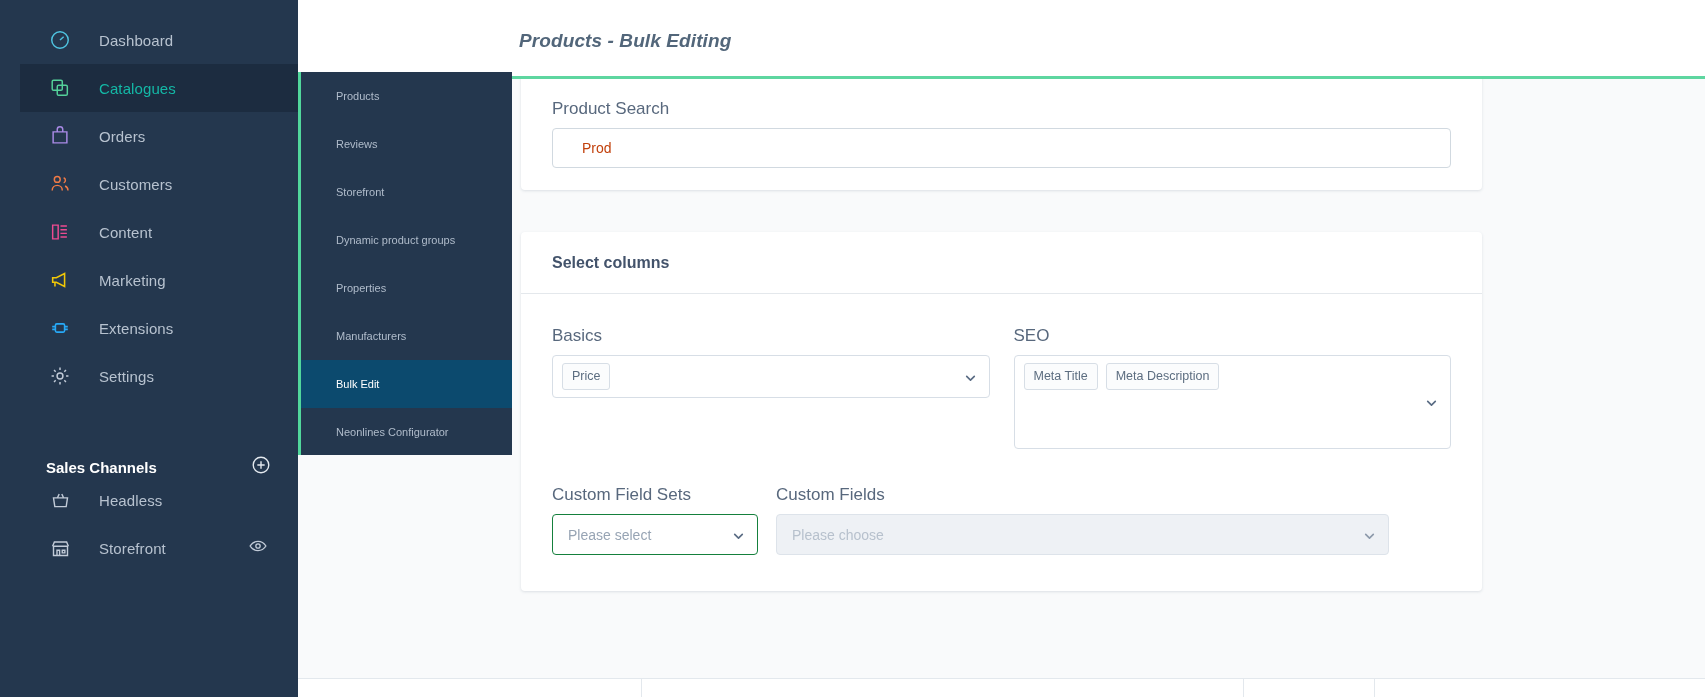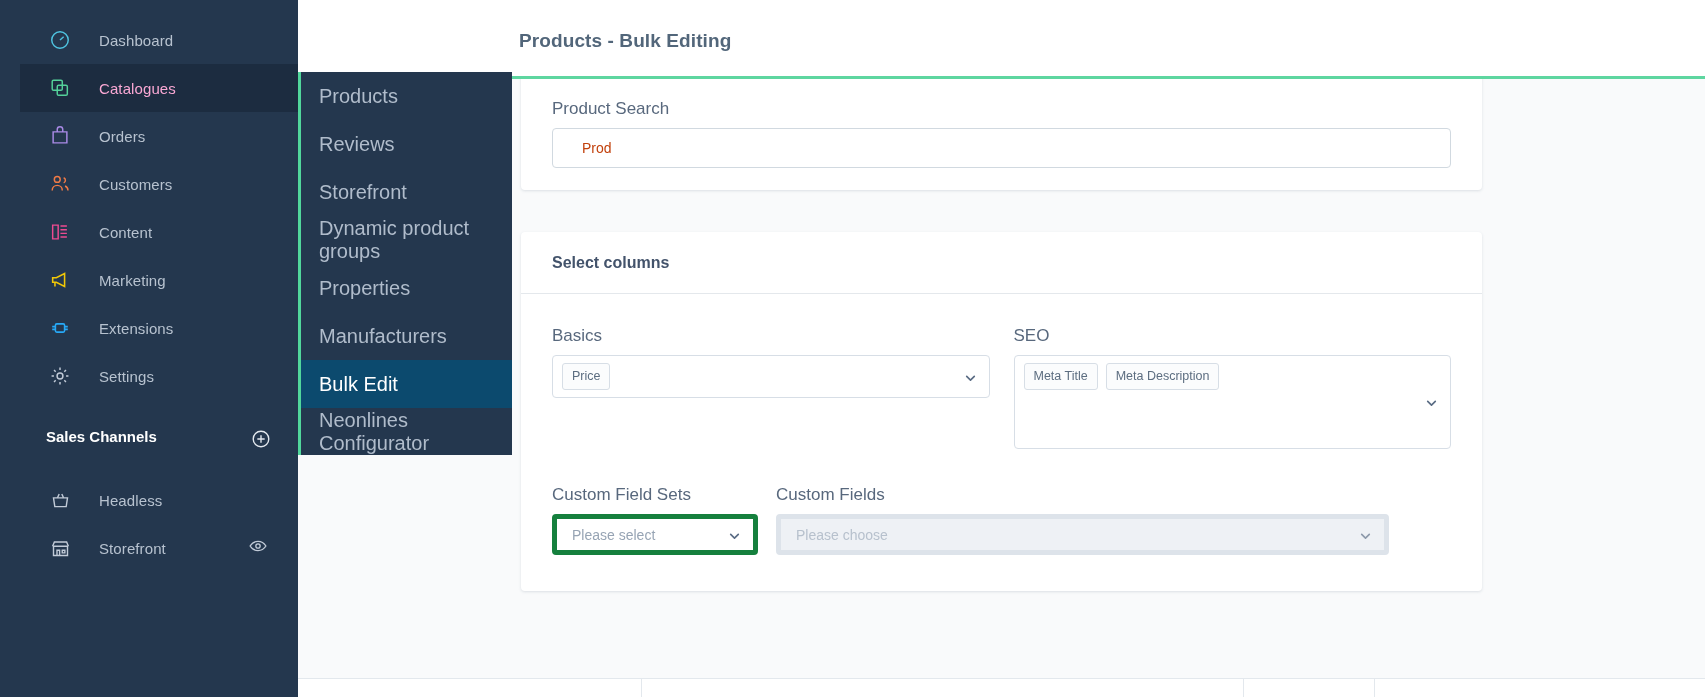--- a/index.html
+++ b/index.html
@@ -26,56 +26,57 @@
     height: 48px; padding-left: 26px;
     cursor: pointer;
     position: relative;
   }
   .nav-item.active { background: #1c2c40; }
   .nav-item .ico { width: 28px; height: 24px; flex: 0 0 28px; display: flex; align-items: center; justify-content: center; }
   .nav-item .lbl {
     margin-left: 25px; font-size: 15px; color: #b7c2cf; letter-spacing: .1px;
     font-family: "Liberation Sans", sans-serif;
   }
-  .nav-item.active .lbl { color: #f9a8d4; }
+  .nav-item.active .lbl { color: #14b8a6; }
 
   .section-head {
-    display:flex; align-items:flex-start; justify-content: space-between;
+    display:flex; align-items:flex-end; justify-content: space-between;
     padding: 0 26px 0 26px; height: 48px; margin-top: 28px;
   }
   .section-head .title { font-size: 15px; color: #ffffff; font-weight: bold; }
   .section-head .plus { width: 22px; height: 22px; cursor: pointer; }
 
   
   .subnav {
     position: absolute; left: 298px; top: 72px;
     width: 214px; height: 383px;
     background: #24374e;
     border-left: 3px solid #51d79c;
     z-index: 25;
   }
   .subnav-item {
     display: flex; align-items: center;
-    height: 48px; padding-left: 18px;
-    font-size: 20px; color: #b0bccb; cursor: pointer;
+    height: 48px; padding-left: 35px;
+    font-size: 11px; color: #b0bccb; cursor: pointer;
   }
   .subnav-item.active { background: #0c4a6e; color: #ffffff; }
 
   
   .header {
     position: absolute; left: 298px; top: 0; right: 0; height: 79px;
     background: #ffffff;
     z-index: 20;
     border-bottom: 3px solid #5ed6a0;
     display: flex; align-items: center;
   }
   .header-title {
     position: absolute; left: 221px; top: 30px;
     font-size: 19px; font-weight: bold; color: #52667a;
     letter-spacing: .1px;
+    font-style: italic;
   }
   .apply-btn {
     position: absolute; right: 372px; top: 23px;
     background: #189eff; color: #fff;
     border: none; border-radius: 4px;
     height: 35px; padding: 0 20px;
     font-size: 14px; font-weight: bold;
     font-family: "Liberation Sans", sans-serif;
     cursor: pointer; letter-spacing: .2px;
   }
@@ -132,21 +133,21 @@
     font-size: 12.5px; padding: 5px 9px;
     line-height: 1.2;
   }
   .chevron {
     position: absolute; right: 12px; top: 50%; transform: translateY(-50%);
     width: 13px; height: 13px; pointer-events: none;
   }
   .select-box.tall .chevron { top: 50%; }
 
   .simple-select {
-    border: 5px solid #15803d; border-radius: 4px; background: #fff;
+    border: 1px solid #15803d; border-radius: 4px; background: #fff;
     height: 41px; position: relative; display: flex; align-items: center;
     padding: 0 32px 0 15px; cursor: pointer;
   }
   .simple-select .ph { font-size: 14px; color: #97a4b4; }
   .simple-select.disabled { background: #eef1f5; border-color: #dde3ea; cursor: default; }
   .simple-select.disabled .ph { color: #b7c1cd; }
 
   .row2 { display: flex; padding: 36px 31px 0 31px; gap: 18px; }
   .cfs { width: 206px; }
   .cf { width: 613px; }

